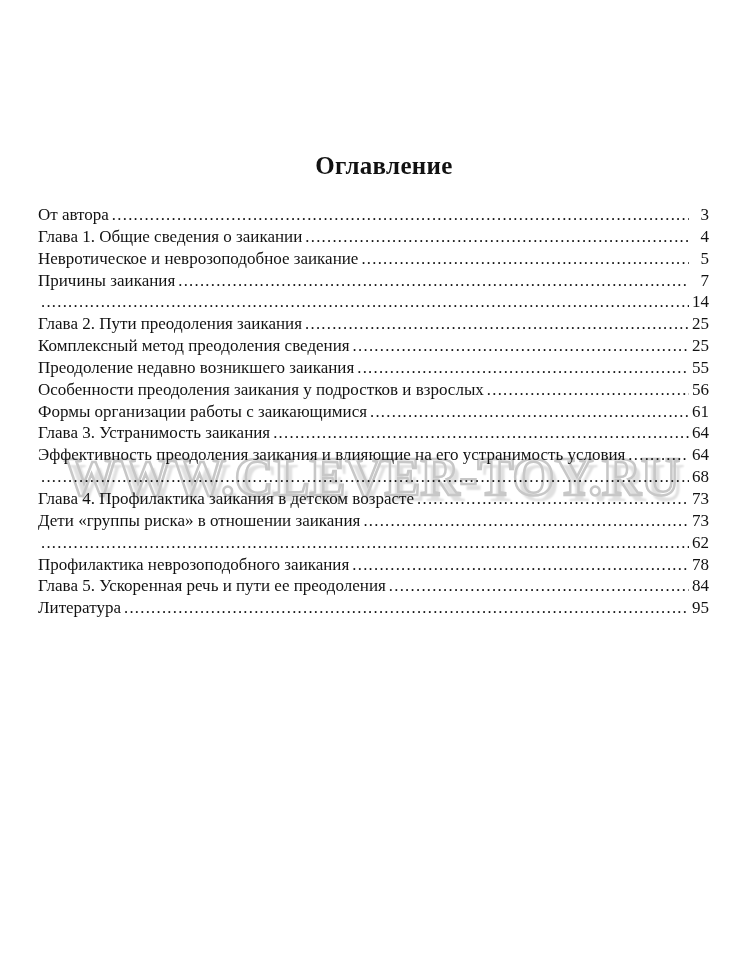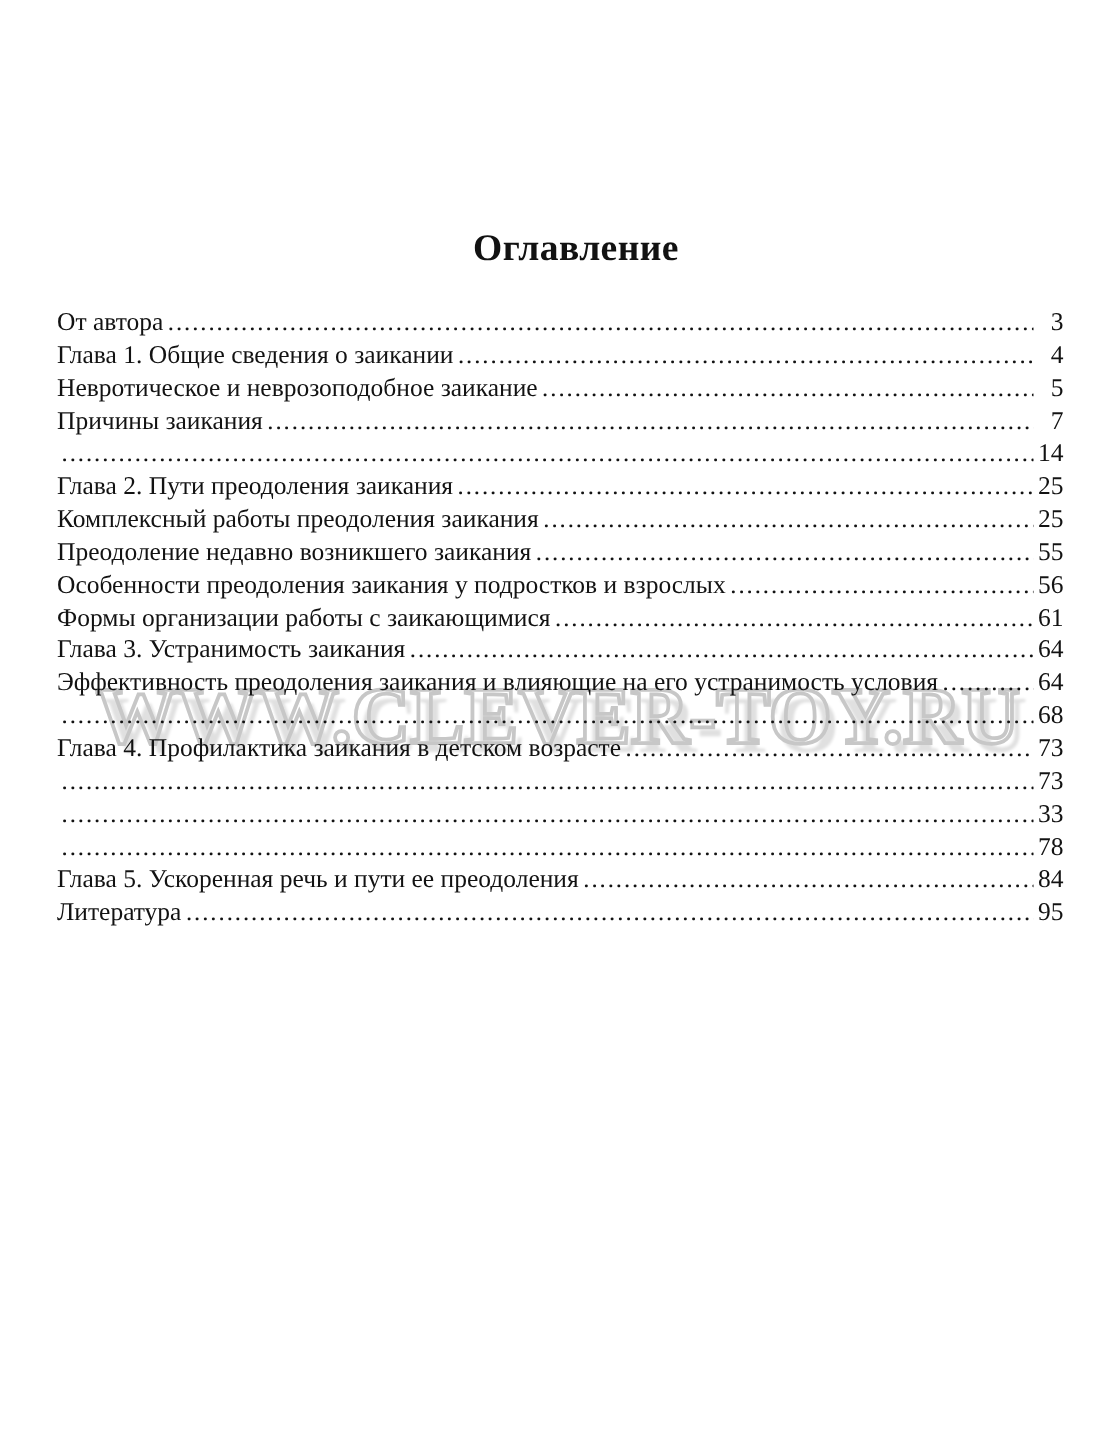--- a/index.html
+++ b/index.html
@@ -112,21 +112,21 @@
     <div class="toc-row">
       <span class="toc-dots">................................................................................................................................................................................................................................................</span>
       <span class="toc-page">14</span>
     </div>
     <div class="toc-row">
       <span class="toc-title">Глава 2. Пути преодоления заикания</span>
       <span class="toc-dots">................................................................................................................................................................................................................................................</span>
       <span class="toc-page">25</span>
     </div>
     <div class="toc-row">
-      <span class="toc-title">Комплексный работы преодоления заикания</span>
+      <span class="toc-title">Комплексный метод преодоления сведения</span>
       <span class="toc-dots">................................................................................................................................................................................................................................................</span>
       <span class="toc-page">25</span>
     </div>
     <div class="toc-row">
       <span class="toc-title">Преодоление недавно возникшего заикания</span>
       <span class="toc-dots">................................................................................................................................................................................................................................................</span>
       <span class="toc-page">55</span>
     </div>
     <div class="toc-row">
       <span class="toc-title">Особенности преодоления заикания у подростков и взрослых</span>
@@ -151,28 +151,30 @@
     <div class="toc-row">
       <span class="toc-dots">................................................................................................................................................................................................................................................</span>
       <span class="toc-page">68</span>
     </div>
     <div class="toc-row">
       <span class="toc-title">Глава 4. Профилактика заикания в детском возрасте</span>
       <span class="toc-dots">................................................................................................................................................................................................................................................</span>
       <span class="toc-page">73</span>
     </div>
     <div class="toc-row">
+      <span class="toc-title">Дети «группы риска» в отношении заикания</span>
       <span class="toc-dots">................................................................................................................................................................................................................................................</span>
       <span class="toc-page">73</span>
     </div>
     <div class="toc-row">
       <span class="toc-dots">................................................................................................................................................................................................................................................</span>
-      <span class="toc-page">33</span>
+      <span class="toc-page">62</span>
     </div>
     <div class="toc-row">
+      <span class="toc-title">Профилактика неврозоподобного заикания</span>
       <span class="toc-dots">................................................................................................................................................................................................................................................</span>
       <span class="toc-page">78</span>
     </div>
     <div class="toc-row">
       <span class="toc-title">Глава 5. Ускоренная речь и пути ее преодоления</span>
       <span class="toc-dots">................................................................................................................................................................................................................................................</span>
       <span class="toc-page">84</span>
     </div>
     <div class="toc-row">
       <span class="toc-title">Литература</span>

